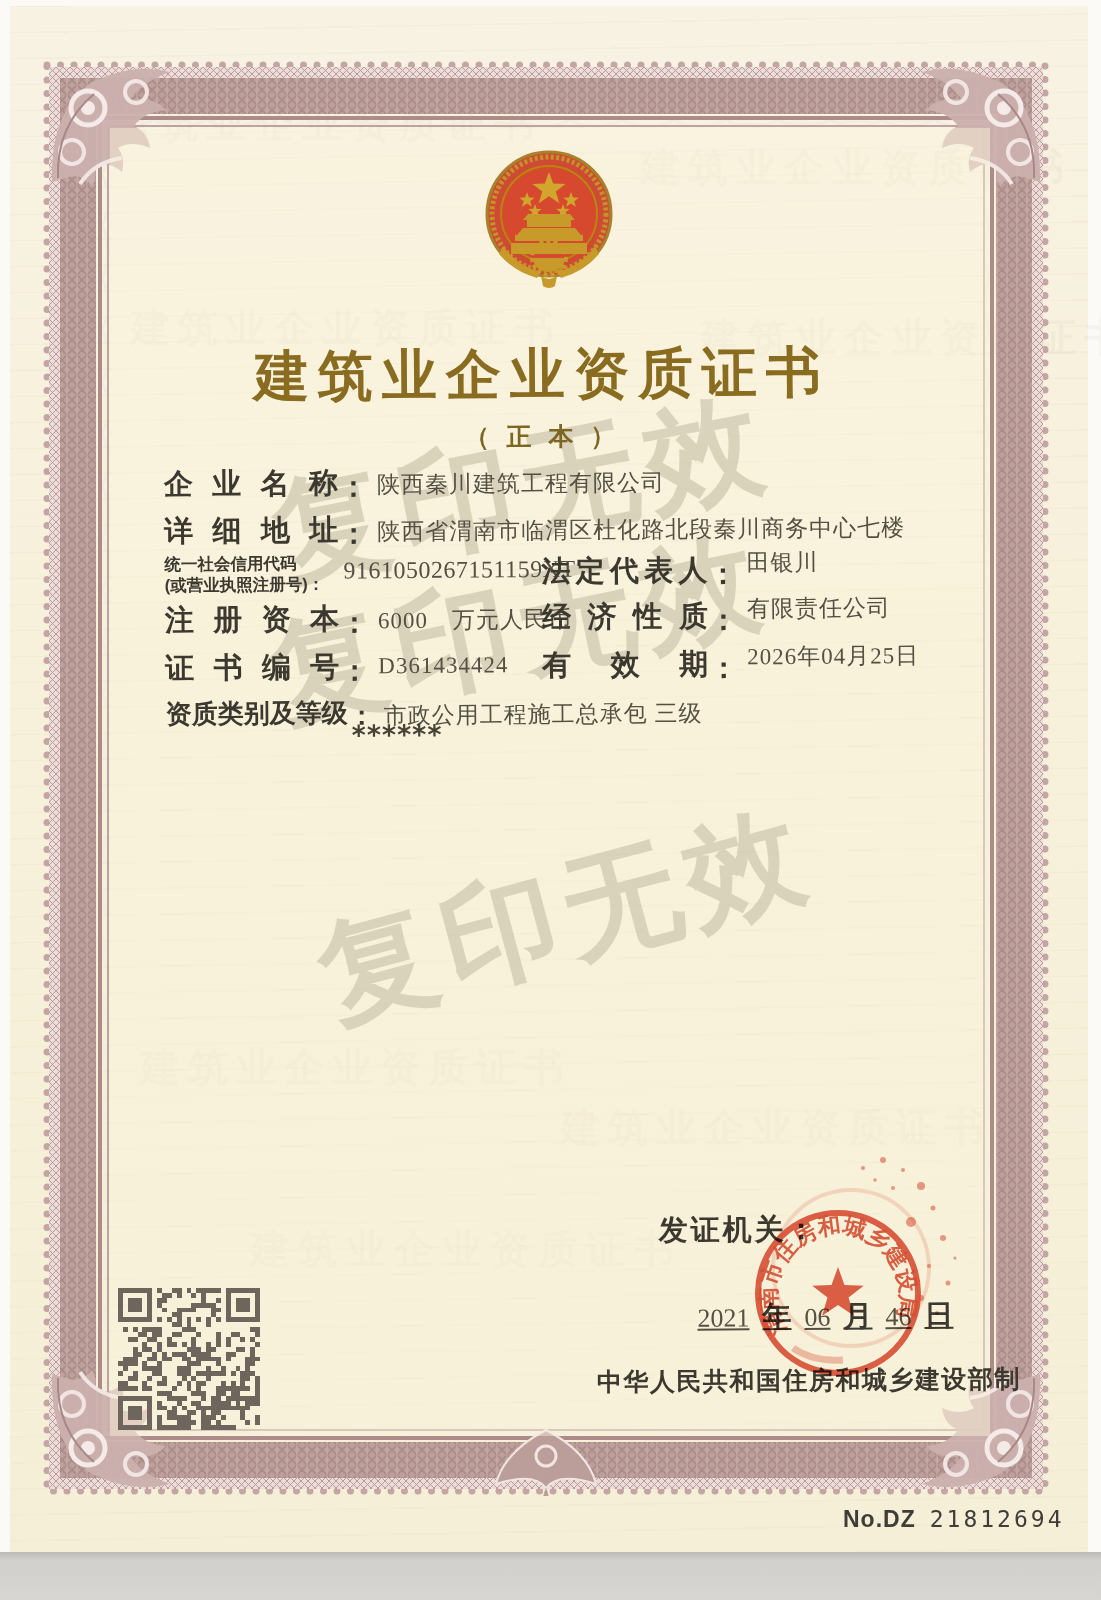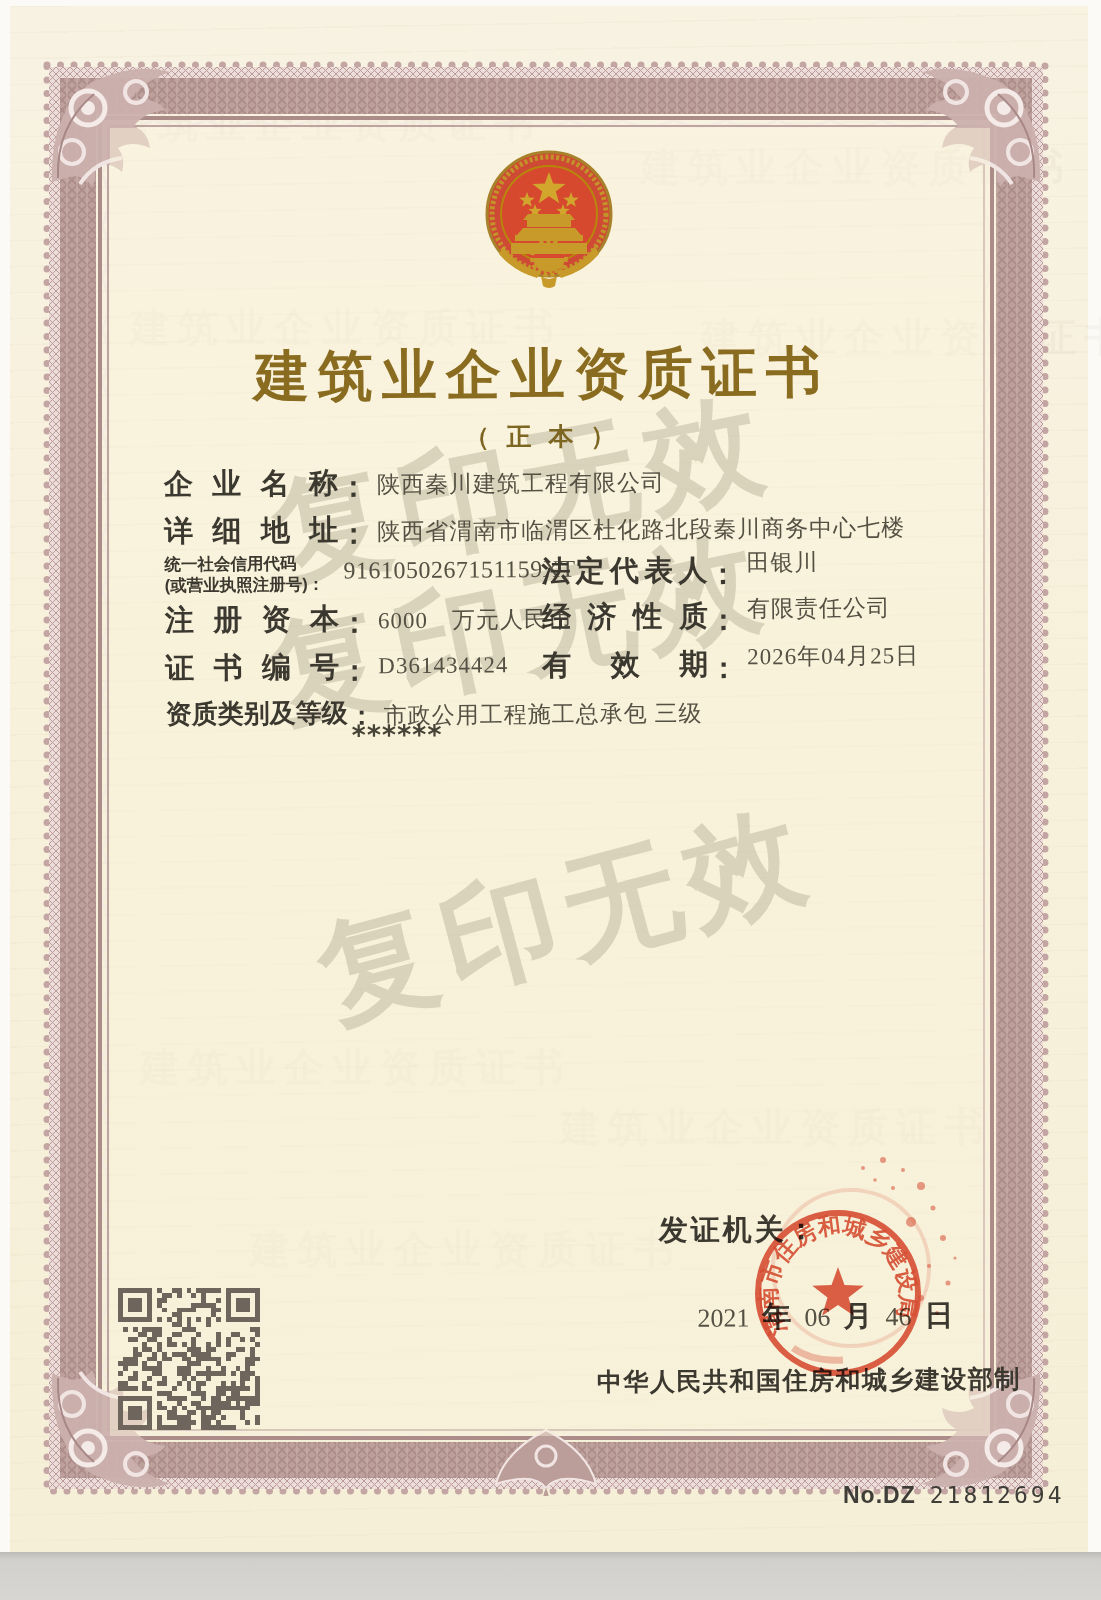--- a/index.html
+++ b/index.html
@@ -40,28 +40,28 @@
   .cc-label{position:absolute;left:166px;top:551px;width:182px;font-size:16.5px;font-weight:800;color:#3b382f;line-height:1.3;}
   .cc-value{position:absolute;left:345px;top:556px;font-family:"Liberation Serif","DejaVu Serif",serif;
             font-size:24px;color:#545043;letter-spacing:.5px;}
   .qual-label{font-size:26px;font-weight:800;color:#3b382f;}
   .stars{position:absolute;left:352px;top:718px;font-family:"DejaVu Sans","Liberation Sans",sans-serif;
          font-size:27px;font-weight:700;color:#454236;letter-spacing:1px;}
   .authority{position:absolute;left:655px;top:1212px;font-size:29px;font-weight:800;letter-spacing:3px;color:#3b382f;}
   .dateline{position:absolute;left:693px;top:1299px;display:flex;align-items:baseline;}
   .dnum{font-family:"Liberation Serif","DejaVu Serif",serif;font-size:26px;color:#545043;}
   .dchar{font-size:29px;font-weight:800;color:#3b382f;}
-  .dateline>span{margin-right:13px;}
+  .dateline>span{margin-right:13px;text-decoration:underline;}
   .ministry{position:absolute;left:592px;top:1366px;font-size:25px;font-weight:800;letter-spacing:1.5px;color:#3b382f;}
   .qr{position:absolute;left:118px;top:1288px;width:142px;height:142px;}
   .footer-query{position:absolute;left:57px;top:1506px;font-size:20px;color:#46423a;letter-spacing:.5px;}
   .serial{position:absolute;left:843px;top:1482px;display:flex;align-items:baseline;}
   .serial-prefix{font-size:23px;color:#3f3d38;font-weight:600;letter-spacing:1px;}
   .serial-num{font-family:"DejaVu Sans Mono","Liberation Mono",monospace;font-size:23px;color:#3f3d38;
-              letter-spacing:3px;margin-left:14px;}
+              letter-spacing:3px;margin-left:14px;margin-top:24px;}
   .seal{position:absolute;left:733px;top:1148px;width:236px;height:270px;mix-blend-mode:multiply;opacity:.92;}
 </style>
 </head>
 <body>
 
 <div class="scan">
   <div class="paper"></div>
 
   <div>
     <span class="ghost" style="left:110px;top:96px">建筑业企业资质证书</span>

